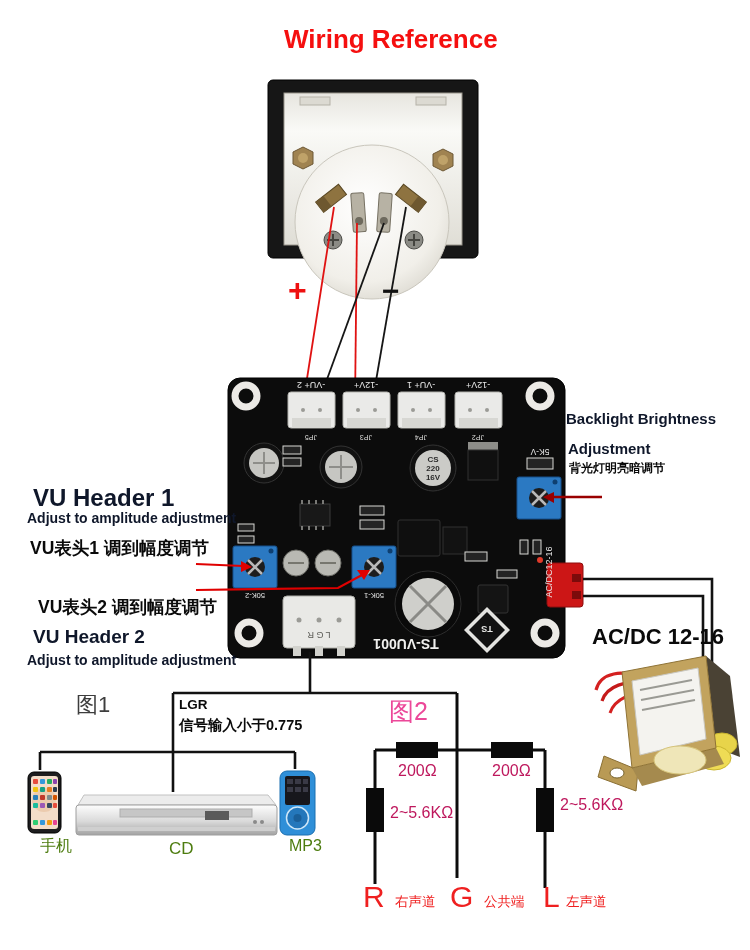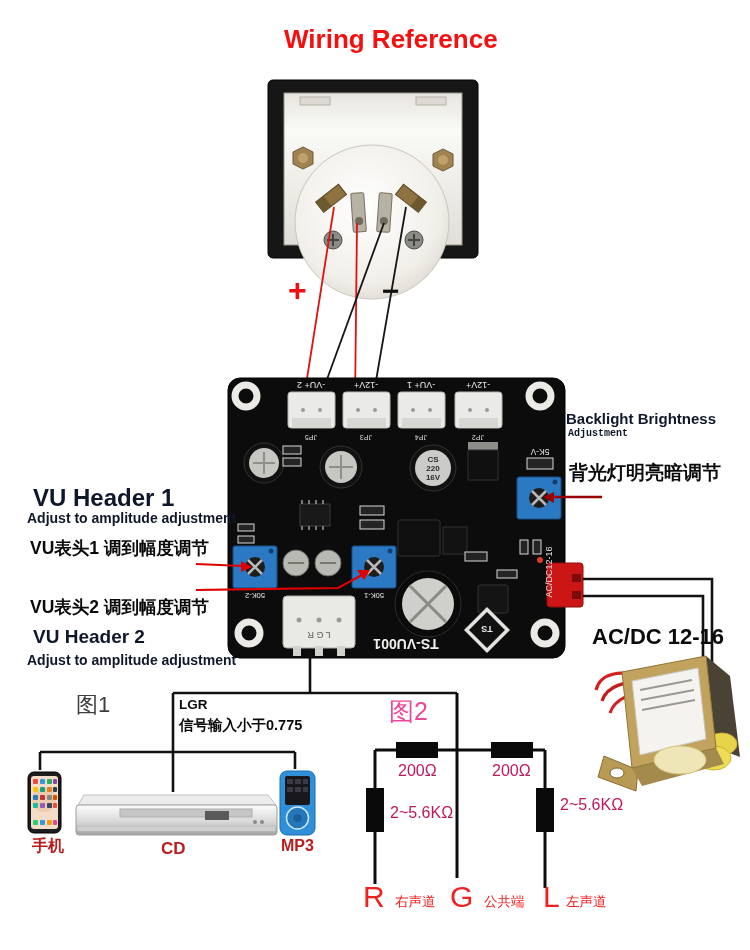--- a/index.html
+++ b/index.html
@@ -8,38 +8,38 @@
   .abs{position:absolute;white-space:nowrap;}
   svg{position:absolute;left:0;top:0;}
   svg text{font-family:"Liberation Sans","DejaVu Sans",sans-serif;}
   .ttl{left:284px;top:24px;font-size:26px;font-weight:bold;color:#f50f0f;text-align:center;}
   .red{color:#0f172a;}
   .blk{color:#0a0a0a;}
   .b{font-weight:bold;}
   .plus{left:288px;top:272px;font-size:32px;font-weight:bold;color:#ee1010;}
   .minus{left:382px;top:274px;font-size:30px;font-weight:bold;color:#111;}
   .bl1{left:566px;top:410px;font-size:15px;}
-  .bl2{left:568px;top:428px;font-size:10px;font-family:Liberation Mono, monospace;}
-  .blcn{left:569px;top:460px;font-size:19px;}
+  .bl2{left:568px;top:440px;font-size:15px;}
+  .blcn{left:569px;top:460px;font-size:12px;}
   .vu1t{left:33px;top:484px;font-size:24px;}
   .vu1s{left:27px;top:510px;font-size:14px;}
   .vu1c{left:30px;top:536px;font-size:17.5px;}
-  .vu2c{left:30px;top:595px;font-size:17.5px;}
+  .vu2c{left:38px;top:595px;font-size:17.5px;}
   .vu2t{left:33px;top:626px;font-size:19px;}
   .vu2s{left:27px;top:652px;font-size:14px;}
   .acdc{left:592px;top:624px;font-size:22px;}
   .fig1{left:76px;top:690px;font-size:22px;color:#3d3d3d;}
   .fig2{left:389px;top:695px;font-size:25px;color:#ec4899;}
   .lgr{left:179px;top:697px;font-size:13.5px;}
   .sig{left:179px;top:716px;font-size:14.5px;}
   .hl{left:462px;top:669px;font-size:14.5px;line-height:20px;color:#e30000;font-weight:bold;}
   .rlbl{font-size:16px;color:#be185d;}
   .term{font-size:30px;color:#ef2020;}
   .termcn{font-size:13.5px;color:#ef2020;}
-  .dev{font-size:16px;color:#b91c1c;font-weight:bold;}
+  .dev{font-size:16px;color:#4d7c0f;font-weight:normal;margin-left:8px;}
 </style>
 </head>
 <body>
 
 <div class="stage">
 
 <svg width="750" height="950" viewBox="0 0 750 950">
   <defs>
     <radialGradient id="cyl" cx="45%" cy="40%" r="70%">
       <stop offset="0%" stop-color="#ffffff"></stop>

